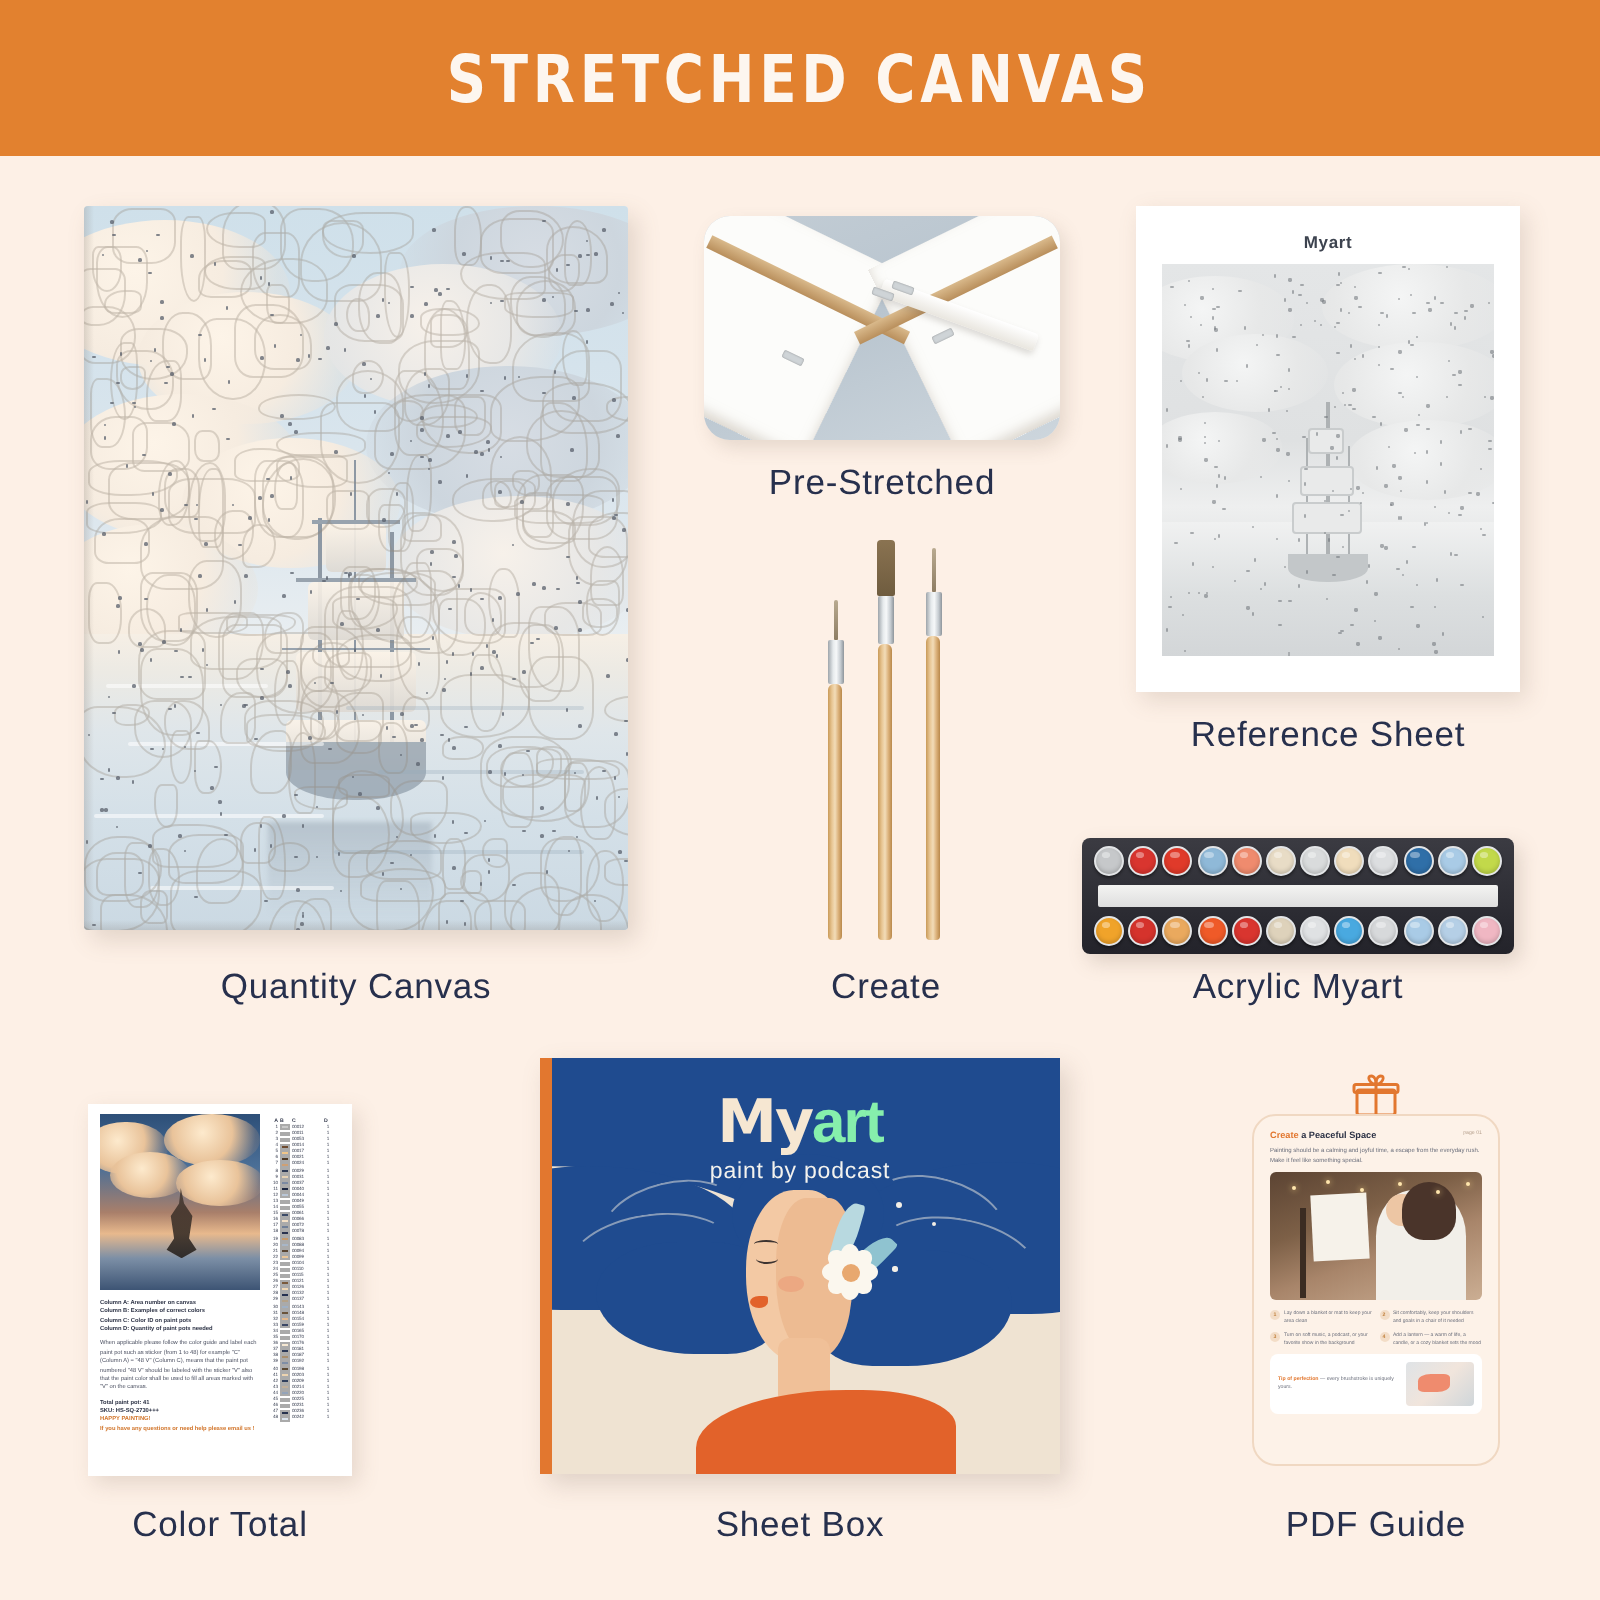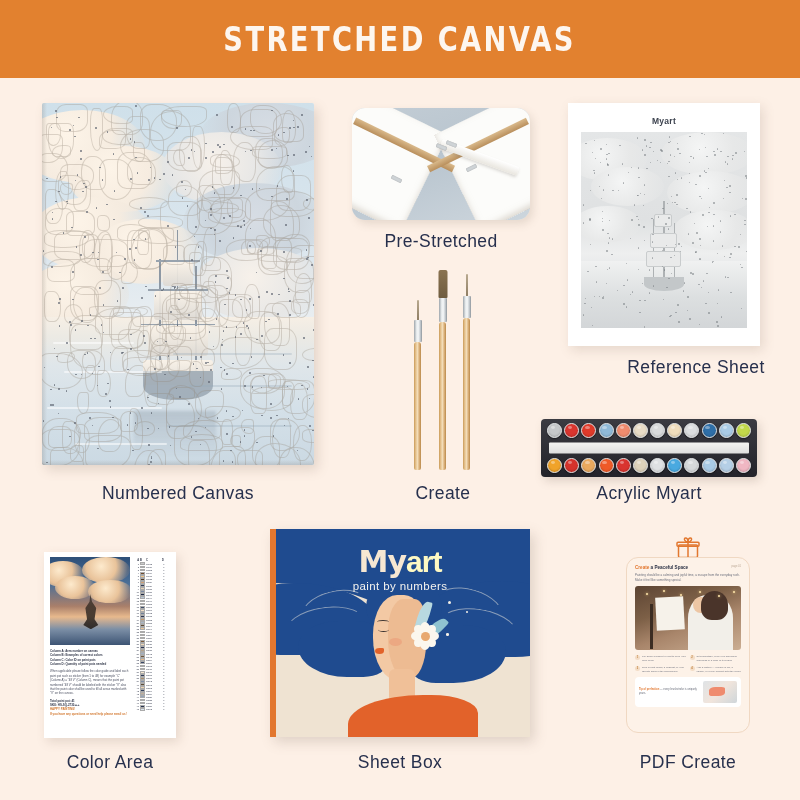--- a/index.html
+++ b/index.html
@@ -254,21 +254,21 @@
     position: absolute; left: 270px; top: 529px; width: 260px; height: 208px;
     background: #1f4b8f; overflow: hidden;
     box-shadow: 4px 5px 12px rgba(120,100,85,.22);
   }
   .box-spine { position: absolute; left: 0; top: 0; bottom: 0; width: 6px; background: #e2772f; }
   .box-logo { position: absolute; left: 0; right: 0; top: 15px; text-align: center; }
   .box-logo .my {
     font-size: 30px; font-weight: bold; color: #f6e7d2; letter-spacing: -1px;
     font-family: "DejaVu Sans", sans-serif;
   }
-  .box-logo .art { font-size: 30px; font-weight: bold; color: #fef9c3; letter-spacing: -1px; }
+  .box-logo .art { font-size: 30px; font-weight: bold; color: #86efac; letter-spacing: -1px; }
   .box-tag { margin-top: 1px; font-size: 11.5px; color: #f3f2ee; letter-spacing: .4px; }
   .box-cream {
     position: absolute; left: 0; right: 0; bottom: 0; height: 128px;
     background: #efe3d2;
   }
   .box-cream::before {
     content: ""; position: absolute; left: 0; top: -26px; width: 52%; height: 54px;
     background: #efe3d2; border-radius: 0 100% 0 0;
   }
   .box-cream::after {
@@ -990,21 +990,21 @@
         <i style="left: 72.9301%; top: 34.0392%;"></i>
         <i style="left: 2.96479%; top: 78.87%;"></i>
         <i style="left: 36.0586%; top: 28.7737%;"></i>
         <i style="left: 99.5795%; top: 75.5507%;"></i>
         <i style="left: 75.1391%; top: 61.3287%;"></i>
       </div>
   </div>
   <div class="canvas-edge-l"></div>
   <div class="canvas-edge-b"></div>
 </div>
-<div class="item-label" style="left:42px;top:483px;width:272px;">Numbered Canvas</div>
+<div class="item-label" style="left:42px;top:483px;width:272px;">Quantity Canvas</div>
 
 <div class="prestretch-wrap">
   <div class="ps-canvas-l"></div>
   <div class="ps-canvas-r"></div>
   <div class="ps-wood-l"></div>
   <div class="ps-wood-r"></div>
   <div class="ps-bar"></div>
   <div class="ps-staple" style="left:22%;top:62%;transform:rotate(26deg)"></div>
   <div class="ps-staple" style="left:64%;top:52%;transform:rotate(-26deg)"></div>
   <div class="ps-staple" style="left:47%;top:33%;transform:rotate(20deg)"></div>
@@ -1288,21 +1288,21 @@
         <i style="left: 71.6698%; top: 57.6171%;"></i>
         <i style="left: 40.8593%; top: 70.0236%;"></i>
         <i style="left: 76.9612%; top: 38.14%;"></i>
         <i style="left: 99.4981%; top: 60.477%;"></i>
         <i style="left: 8.64077%; top: 68.1624%;"></i>
         <i style="left: 48.5653%; top: 60.1558%;"></i>
         <i style="left: 5.03153%; top: 44.5124%;"></i>
       </div>
   </div>
 </div>
-<div class="item-label" style="left:600px;top:357px;width:192px;text-align:center;">Reference Sheet</div>
+<div class="item-label" style="left:568px;top:357px;width:192px;text-align:center;">Reference Sheet</div>
 
 <div class="brushes">
   <div class="brush" style="left:8px;height:170px">
     <div class="handle" style="height:128px"></div>
     <div class="ferrule" style="bottom:128px;height:22px"></div>
     <div class="bristle thin" style="bottom:150px;height:20px"></div>
   </div>
   <div class="brush" style="left:33px;height:200px">
     <div class="handle" style="height:148px"></div>
     <div class="ferrule" style="bottom:148px;height:24px"></div>
@@ -1662,21 +1662,21 @@
         </div>
         <div class="cc-row">
           <span class="n">48</span>
           <span class="sw" style="background:#dbe4ed"></span>
           <span class="code">00242</span>
           <span class="q">1</span>
         </div>
       </div>
   </div>
 </div>
-<div class="item-label" style="left:40px;top:752px;width:140px;">Color Area</div>
+<div class="item-label" style="left:40px;top:752px;width:140px;">Color Total</div>
 
 <div class="box">
   <div class="box-cream"></div>
 
   <div class="hair-swoop" style="left:-44px;top:54px;width:150px;height:72px;border-radius:50% 60% 10% 40%"></div>
   <div class="hair-swoop" style="right:-40px;top:52px;width:150px;height:76px;border-radius:60% 50% 40% 10%"></div>
   <div class="hair-swoop" style="left:28px;top:92px;width:90px;height:56px;border-radius:50% 40% 30% 60%"></div>
   <div class="hair-swoop" style="right:24px;top:96px;width:96px;height:58px;border-radius:40% 50% 60% 30%"></div>
   <div class="hair-swoop" style="left:96px;top:48px;width:76px;height:60px;border-radius:50%"></div>
 
@@ -1707,21 +1707,21 @@
     <i style="transform:rotate(315deg)"></i>
     <div class="core"></div>
   </div>
 
   <div class="dotw" style="left:178px;top:72px;width:3px;height:3px"></div>
   <div class="dotw" style="left:196px;top:82px;width:2px;height:2px"></div>
   <div class="dotw" style="left:176px;top:104px;width:2.5px;height:2.5px"></div>
 
   <div class="box-logo">
     <span class="my">My</span><span class="art">art</span>
-    <div class="box-tag">paint by numbers</div>
+    <div class="box-tag">paint by podcast</div>
   </div>
   <div class="box-spine"></div>
 </div>
 <div class="item-label" style="left:270px;top:752px;width:260px;">Sheet Box</div>
 
 <svg class="gift" viewBox="0 0 24 22">
   <rect x="2.5" y="8" width="19" height="12.5" rx="1.2" fill="none" stroke="#e2772f" stroke-width="1.5"></rect>
   <rect x="1" y="5.2" width="22" height="4" rx="1" fill="none" stroke="#e2772f" stroke-width="1.5"></rect>
   <line x1="12" y1="5.2" x2="12" y2="20.5" stroke="#e2772f" stroke-width="1.5"></line>
   <path d="M12 5.2 C9 5.2 7 1 9.6 1 C11.4 1 12 3.4 12 5.2Z" fill="none" stroke="#e2772f" stroke-width="1.4"></path>
@@ -1766,13 +1766,13 @@
         <span class="txt">Add a lantern — a warm of life, a candle, or a cozy blanket sets the mood</span>
       </div>
     </div>
   <div class="pdf-note">
     <div class="nt">
       <b>Tip of perfection</b><span> — every brushstroke is uniquely yours.</span>
     </div>
     <div class="ni"></div>
   </div>
 </div>
-<div class="item-label" style="left:626px;top:752px;width:124px;">PDF Create</div>
+<div class="item-label" style="left:626px;top:752px;width:124px;">PDF Guide</div>
 
 </body></html>

